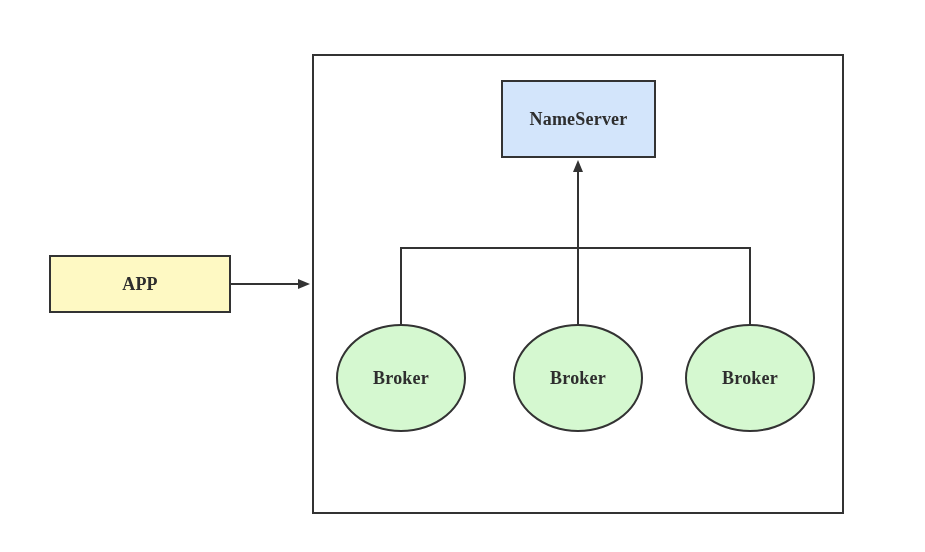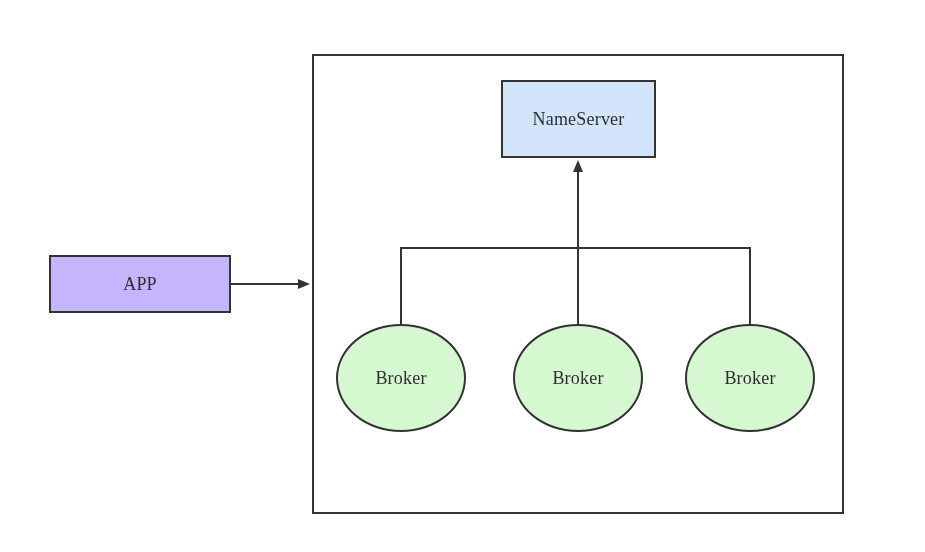--- a/index.html
+++ b/index.html
@@ -39,21 +39,21 @@
     border: 2px solid #333333;
     background: transparent;
   }
   .node {
     position: absolute;
     display: flex;
     align-items: center;
     justify-content: center;
     box-sizing: border-box;
     border: 2px solid #333333;
-    font-weight: normal;
+    font-weight: bold;
     font-size: 18px;
     color: #2e2e2e;
     letter-spacing: 0.2px;
   }
   .node .label {
     display: block;
     text-align: center;
   }
   .node-app {
     left: 49px; top: 255px;
@@ -86,21 +86,21 @@
 
     <line x1="231" y1="284" x2="300" y2="284" marker-end="url(#arrowhead)" stroke="#333333"></line>
 
     <polyline points="401,341 401,248 750,248 750,341" stroke="#333333"></polyline>
 
     <line x1="578" y1="341" x2="578" y2="170" marker-end="url(#arrowhead)" stroke="#333333"></line>
   </svg>
 
   <div class="cluster" style="border-color: rgb(51, 51, 51);"></div>
 
-  <div class="node node-app" style="background-color: #c4b5fd; border-color: rgb(51, 51, 51); color: rgb(46, 46, 46);">
+  <div class="node node-app" style="background-color: #fef9c3; border-color: rgb(51, 51, 51); color: rgb(46, 46, 46);">
     <span class="label">APP</span>
   </div>
 
   <div class="node node-nameserver" style="background-color: rgb(211, 229, 251); border-color: rgb(51, 51, 51); color: rgb(46, 46, 46);">
     <span class="label">NameServer</span>
   </div>
 
   <div class="node node-broker node-broker-1" style="background-color: rgb(213, 248, 208); border-color: rgb(51, 51, 51); color: rgb(46, 46, 46);">
     <span class="label">Broker</span>
   </div>

